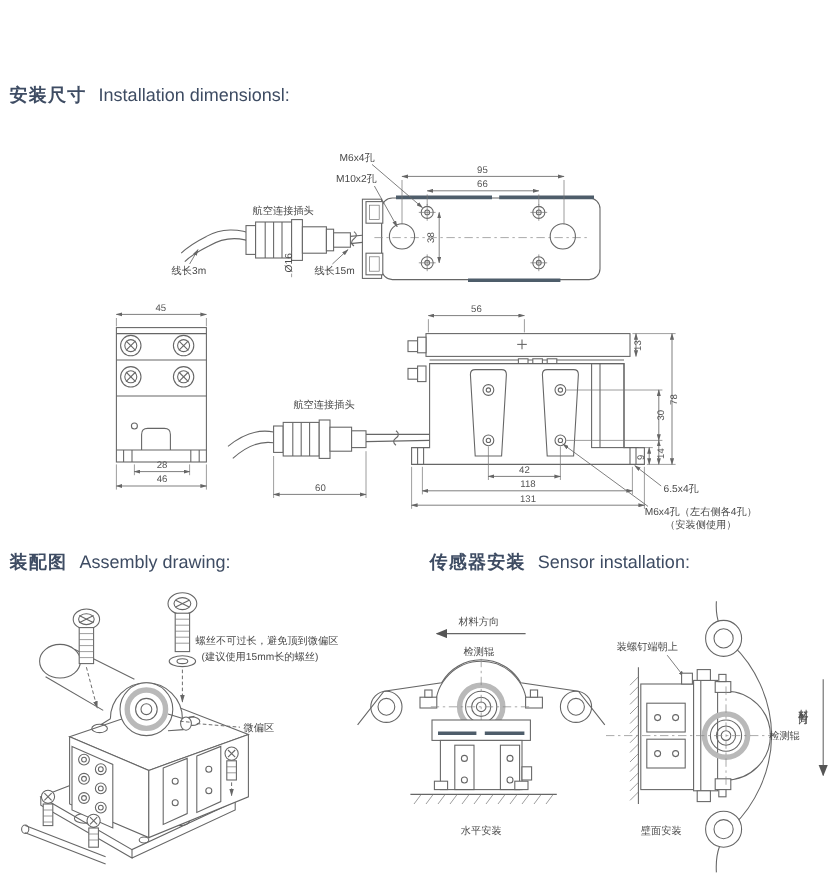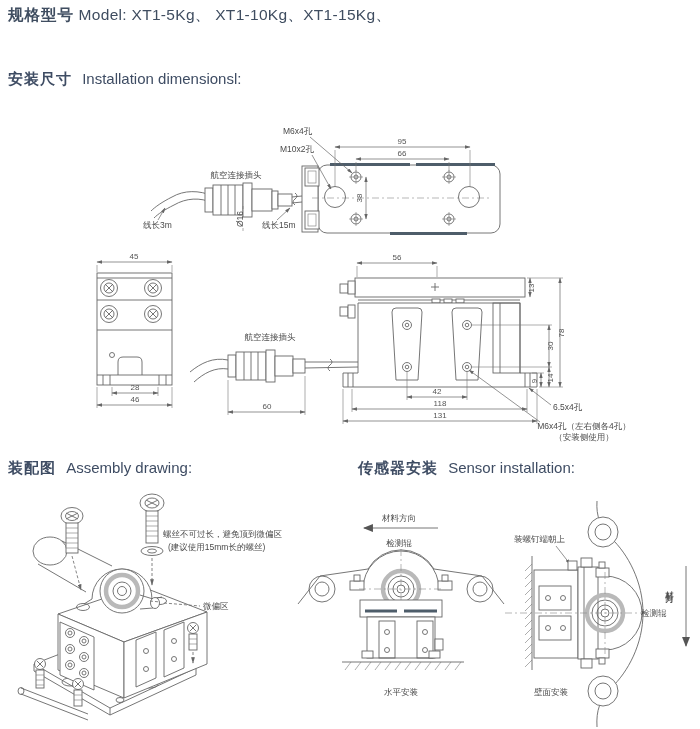--- a/index.html
+++ b/index.html
@@ -19,25 +19,20 @@
   .dk{stroke:#4e5d6a;stroke-width:3;fill:none}
   .gray{stroke:#b9b9b9;stroke-width:4.5;fill:none}
   .dsh{stroke:#666;stroke-width:.8;stroke-dasharray:3,2;fill:none}
   .vtext{position:absolute;writing-mode:vertical-rl;font-size:8.5px;color:#4a4a4a;letter-spacing:1.5px;}
 </style>
 </head>
 <body>
 
 <div class="canvas">
 
-  <div class="toptext" style="left:8px;top:5px;">
-    <span class="zh" style="font-weight:600;letter-spacing:1px;">规格型号</span>
-    <span>Model:</span>
-    <span>XT1-5Kg、  XT1-10Kg、XT1-15Kg、</span>
-  </div>
 
   <div class="sech" style="left:8px;top:70px;">
     <span class="zh">安装尺寸</span>
     <span>Installation dimensionsl:</span>
   </div>
 
   <svg style="left:0;top:100px;" width="700" height="355" viewBox="0 100 700 355">
     <defs>
       <marker id="da" viewBox="0 0 10 6" refX="9" refY="3" markerWidth="8" markerHeight="5" orient="auto-start-reverse">
         <path d="M0,0L10,3L0,6Z" fill="#666"></path>

